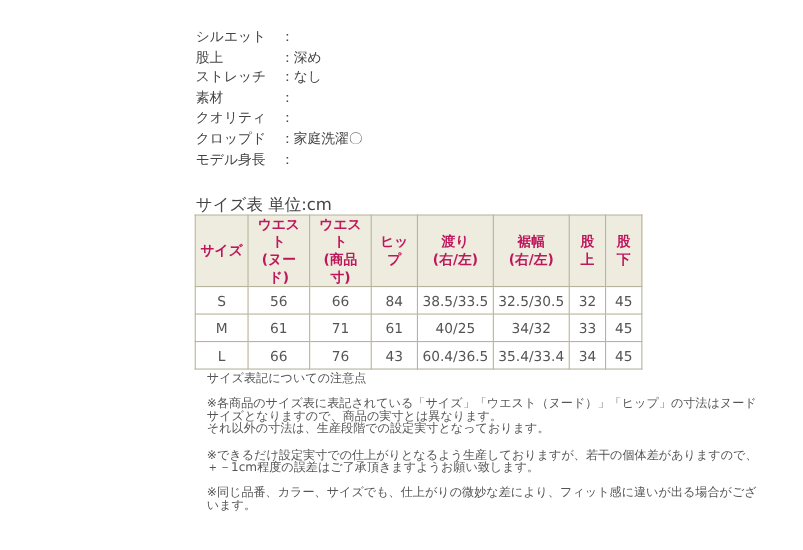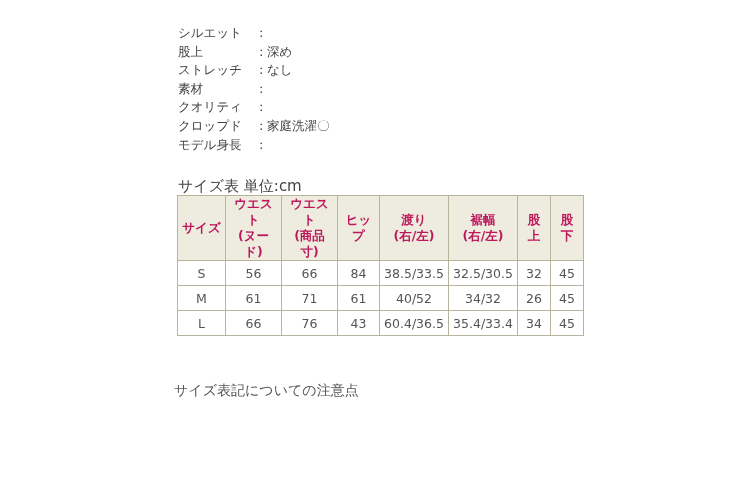--- a/index.html
+++ b/index.html
@@ -8,21 +8,21 @@
   .specs { position:absolute; left:178px; top:24px; font-size:12.5px; line-height:18.6px; }
   .spec-row { display:flex; white-space:nowrap; }
   .spec-label { width:77px; display:inline-block; }
   .spec-sep { width:12px; display:inline-block; }
   .table-caption { position:absolute; left:178px; top:177px; font-size:15px; }
   table.size { position:absolute; left:177px; top:195px; border-collapse:collapse;
                font-size:12.5px; color:#555; }
   table.size th, table.size td { border:1px solid #b8b39c; text-align:center; padding:0 4px; }
   table.size th { background:#eeebdf; color:#be185d; font-weight:bold; height:36px; line-height:16px; }
   table.size td { height:24px; background:#fff; }
-  .notes { position:absolute; left:174px; top:338px; font-size:14px; line-height:11.6px; color:#555;margin-top:47px; }
+  .notes { position:absolute; left:188px; top:338px; font-size:11px; line-height:11.6px; color:#555; }
   .notes p { margin:0 0 11.6px 0; }
 </style>
 </head>
 <body>
 
 <div class="specs">
   <div class="spec-row">
       <span class="spec-label">シルエット</span>
       <span class="spec-sep">：</span>
     </div>
@@ -79,33 +79,46 @@
       <td>38.5/33.5</td>
       <td>32.5/30.5</td>
       <td>32</td>
       <td>45</td>
     </tr>
     <tr>
       <td>M</td>
       <td>61</td>
       <td>71</td>
       <td>61</td>
-      <td>40/52</td>
+      <td>40/25</td>
       <td>34/32</td>
-      <td>26</td>
+      <td>33</td>
       <td>45</td>
     </tr>
     <tr>
       <td>L</td>
       <td>66</td>
       <td>76</td>
       <td>43</td>
       <td>60.4/36.5</td>
       <td>35.4/33.4</td>
       <td>34</td>
       <td>45</td>
     </tr>
   </tbody>
 </table>
 
 <div class="notes">
   <p>サイズ表記についての注意点</p>
+  <p>
+    <span>※各商品のサイズ表に表記されている「サイズ」「ウエスト（ヌード）」「ヒップ」の寸法はヌード</span><br>
+    <span>サイズとなりますので、商品の実寸とは異なります。</span><br>
+    <span>それ以外の寸法は、生産段階での設定実寸となっております。</span>
+  </p>
+  <p>
+    <span>※できるだけ設定実寸での仕上がりとなるよう生産しておりますが、若干の個体差がありますので、</span><br>
+    <span>＋－1cm程度の誤差はご了承頂きますようお願い致します。</span>
+  </p>
+  <p>
+    <span>※同じ品番、カラー、サイズでも、仕上がりの微妙な差により、フィット感に違いが出る場合がござ</span><br>
+    <span>います。</span>
+  </p>
 </div>
 
 </body></html>

